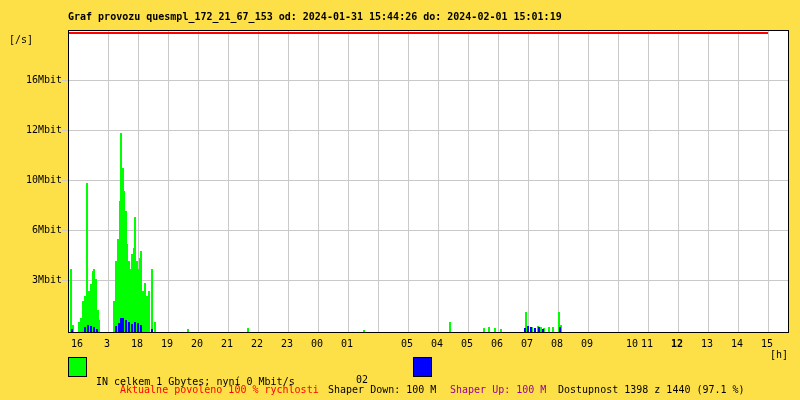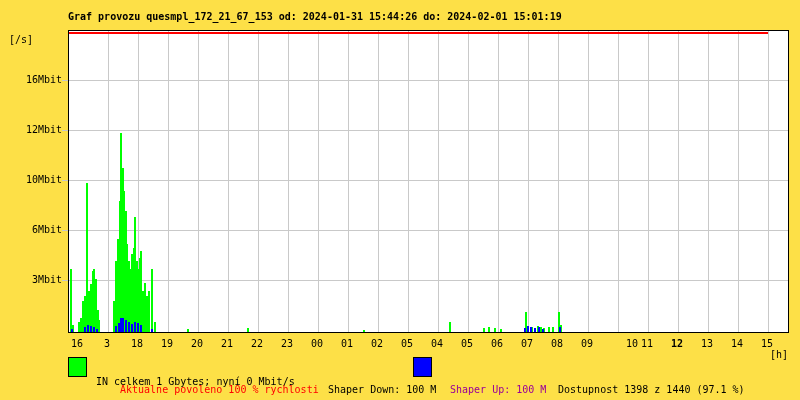--- a/index.html
+++ b/index.html
@@ -163,21 +163,21 @@
       <div class="xlabel" style="left: 65px;">16</div>
       <div class="xlabel" style="left: 95px;">3</div>
       <div class="xlabel" style="left: 125px;">18</div>
       <div class="xlabel" style="left: 155px;">19</div>
       <div class="xlabel" style="left: 185px;">20</div>
       <div class="xlabel" style="left: 215px;">21</div>
       <div class="xlabel" style="left: 245px;">22</div>
       <div class="xlabel" style="left: 275px;">23</div>
       <div class="xlabel" style="left: 305px;">00</div>
       <div class="xlabel" style="left: 335px;">01</div>
-      <div class="xlabel" style="left: 365px;">02</div>
+      <div class="xlabel" style="left: 350px; margin-top: 36px;">02</div>
       <div class="xlabel" style="left: 395px;">05</div>
       <div class="xlabel" style="left: 425px;">04</div>
       <div class="xlabel" style="left: 455px;">05</div>
       <div class="xlabel" style="left: 485px;">06</div>
       <div class="xlabel" style="left: 515px;">07</div>
       <div class="xlabel" style="left: 545px;">08</div>
       <div class="xlabel" style="left: 575px;">09</div>
       <div class="xlabel" style="left: 605px; margin-left: 15px;">10</div>
       <div class="xlabel" style="left: 635px;">11</div>
       <div class="xlabel" style="left: 665px; font-weight: bold;">12</div>

